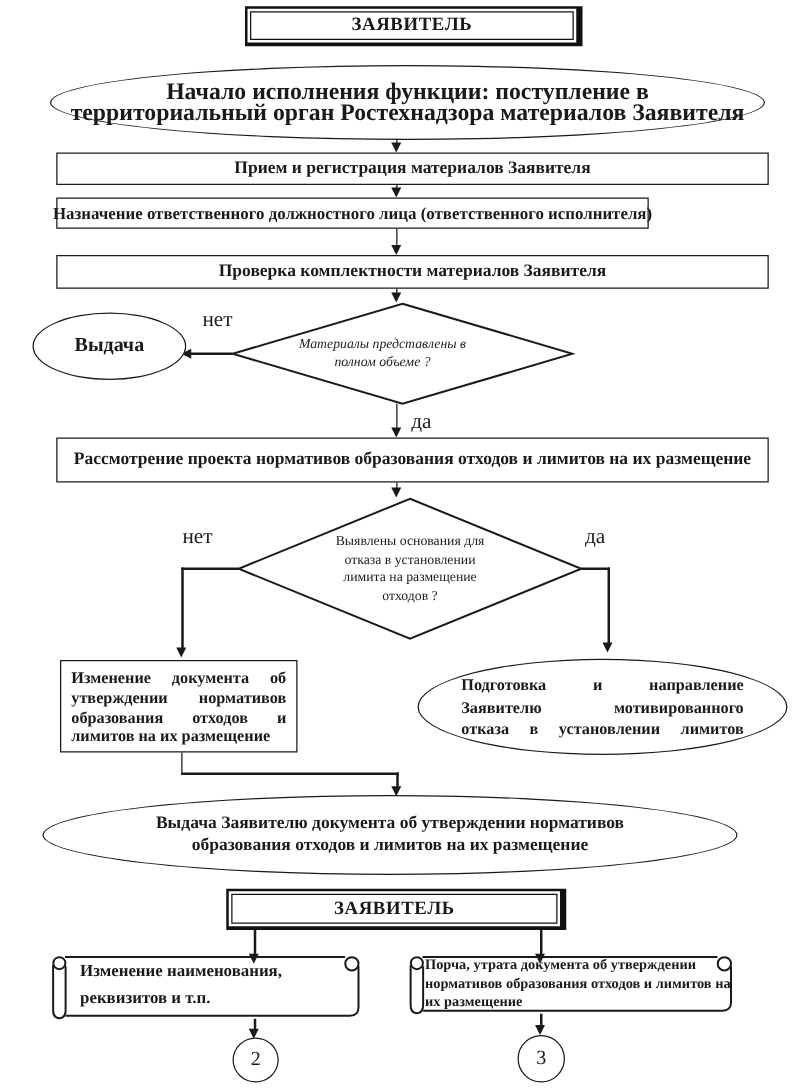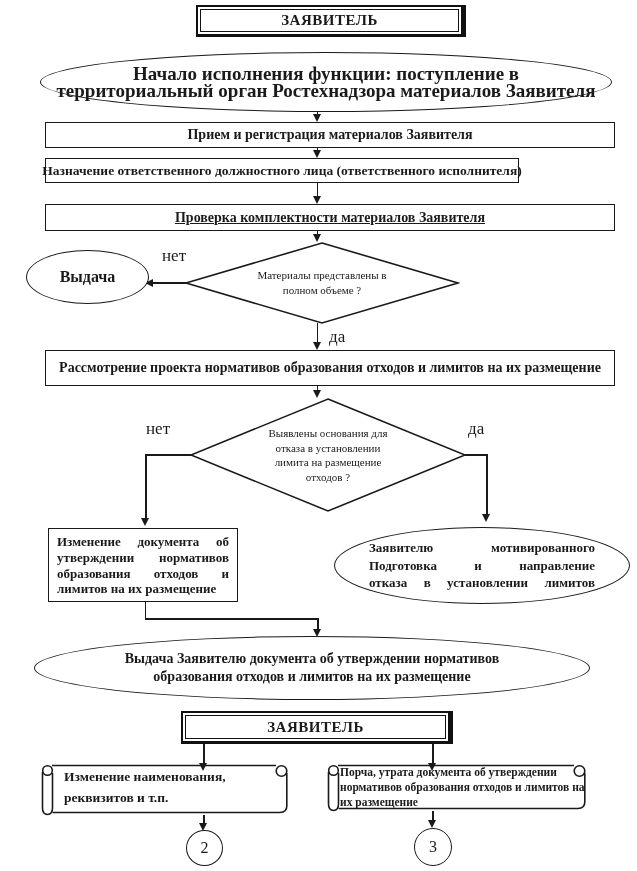--- a/index.html
+++ b/index.html
@@ -59,31 +59,31 @@
   <div class="vl" style="left:316.5px;top:148px;height:4px;"></div>
   <div class="ah-d" style="left:312.5px;top:150px;"></div>
 
   <div class="rect" style="left:45px;top:158px;width:474px;height:25px;font-size:13.5px;">
     <div class="ln">Назначение ответственного должностного лица (ответственного исполнителя)</div>
   </div>
 
   <div class="vl" style="left:316.5px;top:183px;height:13px;"></div>
   <div class="ah-d" style="left:312.5px;top:196px;"></div>
 
-  <div class="rect" style="left:45px;top:204px;width:570px;height:27px;font-size:14px;text-decoration:underline;">
+  <div class="rect" style="left:45px;top:204px;width:570px;height:27px;font-size:14px;">
     <div class="ln">Проверка комплектности материалов Заявителя</div>
   </div>
 
   <div class="vl" style="left:316.5px;top:231px;height:4px;"></div>
   <div class="ah-d" style="left:312.5px;top:234px;"></div>
 
   <svg class="dia" style="left:184px;top:242px;" width="276" height="82" viewBox="0 0 276 82">
     <polygon points="138,1 274,41 138,81 2,41"></polygon>
   </svg>
-  <div class="diatext" style="left:232px;top:261px;width:180px;height:44px;font-size:11px;line-height:15px;">
+  <div class="diatext" style="left:216px;top:261px;width:180px;height:44px;font-size:11px;line-height:15px;font-style:italic;">
     <div class="ln">Материалы представлены в</div>
     <div class="ln">полном объеме ?</div>
   </div>
 
   <div class="edge-label" style="left:162px;top:246px;">нет</div>
 
   <div class="hl" style="left:152px;top:282px;width:34px;"></div>
   <div class="ah-l" style="left:145px;top:278.5px;"></div>
 
   <div class="ell" style="left:26px;top:250px;width:123px;height:54px;font-size:16px;">
@@ -123,22 +123,22 @@
   <div class="ah-d" style="left:482px;top:514px;"></div>
 
   <div class="jbox" style="left:48px;top:528px;width:190px;height:74px;padding:5px 8px;font-size:13px;line-height:15.8px;">
     <div class="jline">Изменение документа об</div>
     <div class="jline">утверждении нормативов</div>
     <div class="jline">образования отходов и</div>
     <div class="jline-end">лимитов на их размещение</div>
   </div>
 
   <div class="ell" style="left:334px;top:527px;width:296px;height:77px;padding:0 34px;font-size:13px;line-height:17.5px;align-items:stretch;text-align:left;">
+    <div class="jline">Подготовка и направление</div>
     <div class="jline">Заявителю мотивированного</div>
-    <div class="jline">Подготовка и направление</div>
     <div class="jline">отказа в установлении лимитов</div>
   </div>
 
   <div class="vl" style="left:144.5px;top:602px;height:18px;"></div>
   <div class="hl" style="left:144.5px;top:618.4px;width:174px;"></div>
   <div class="vl" style="left:317px;top:618.4px;height:12px;"></div>
   <div class="ah-d" style="left:313px;top:629px;"></div>
 
   <div class="ell" style="left:34px;top:636px;width:556px;height:64px;font-size:14px;line-height:18px;">
     <div class="ln">Выдача Заявителю документа об утверждении нормативов</div>

